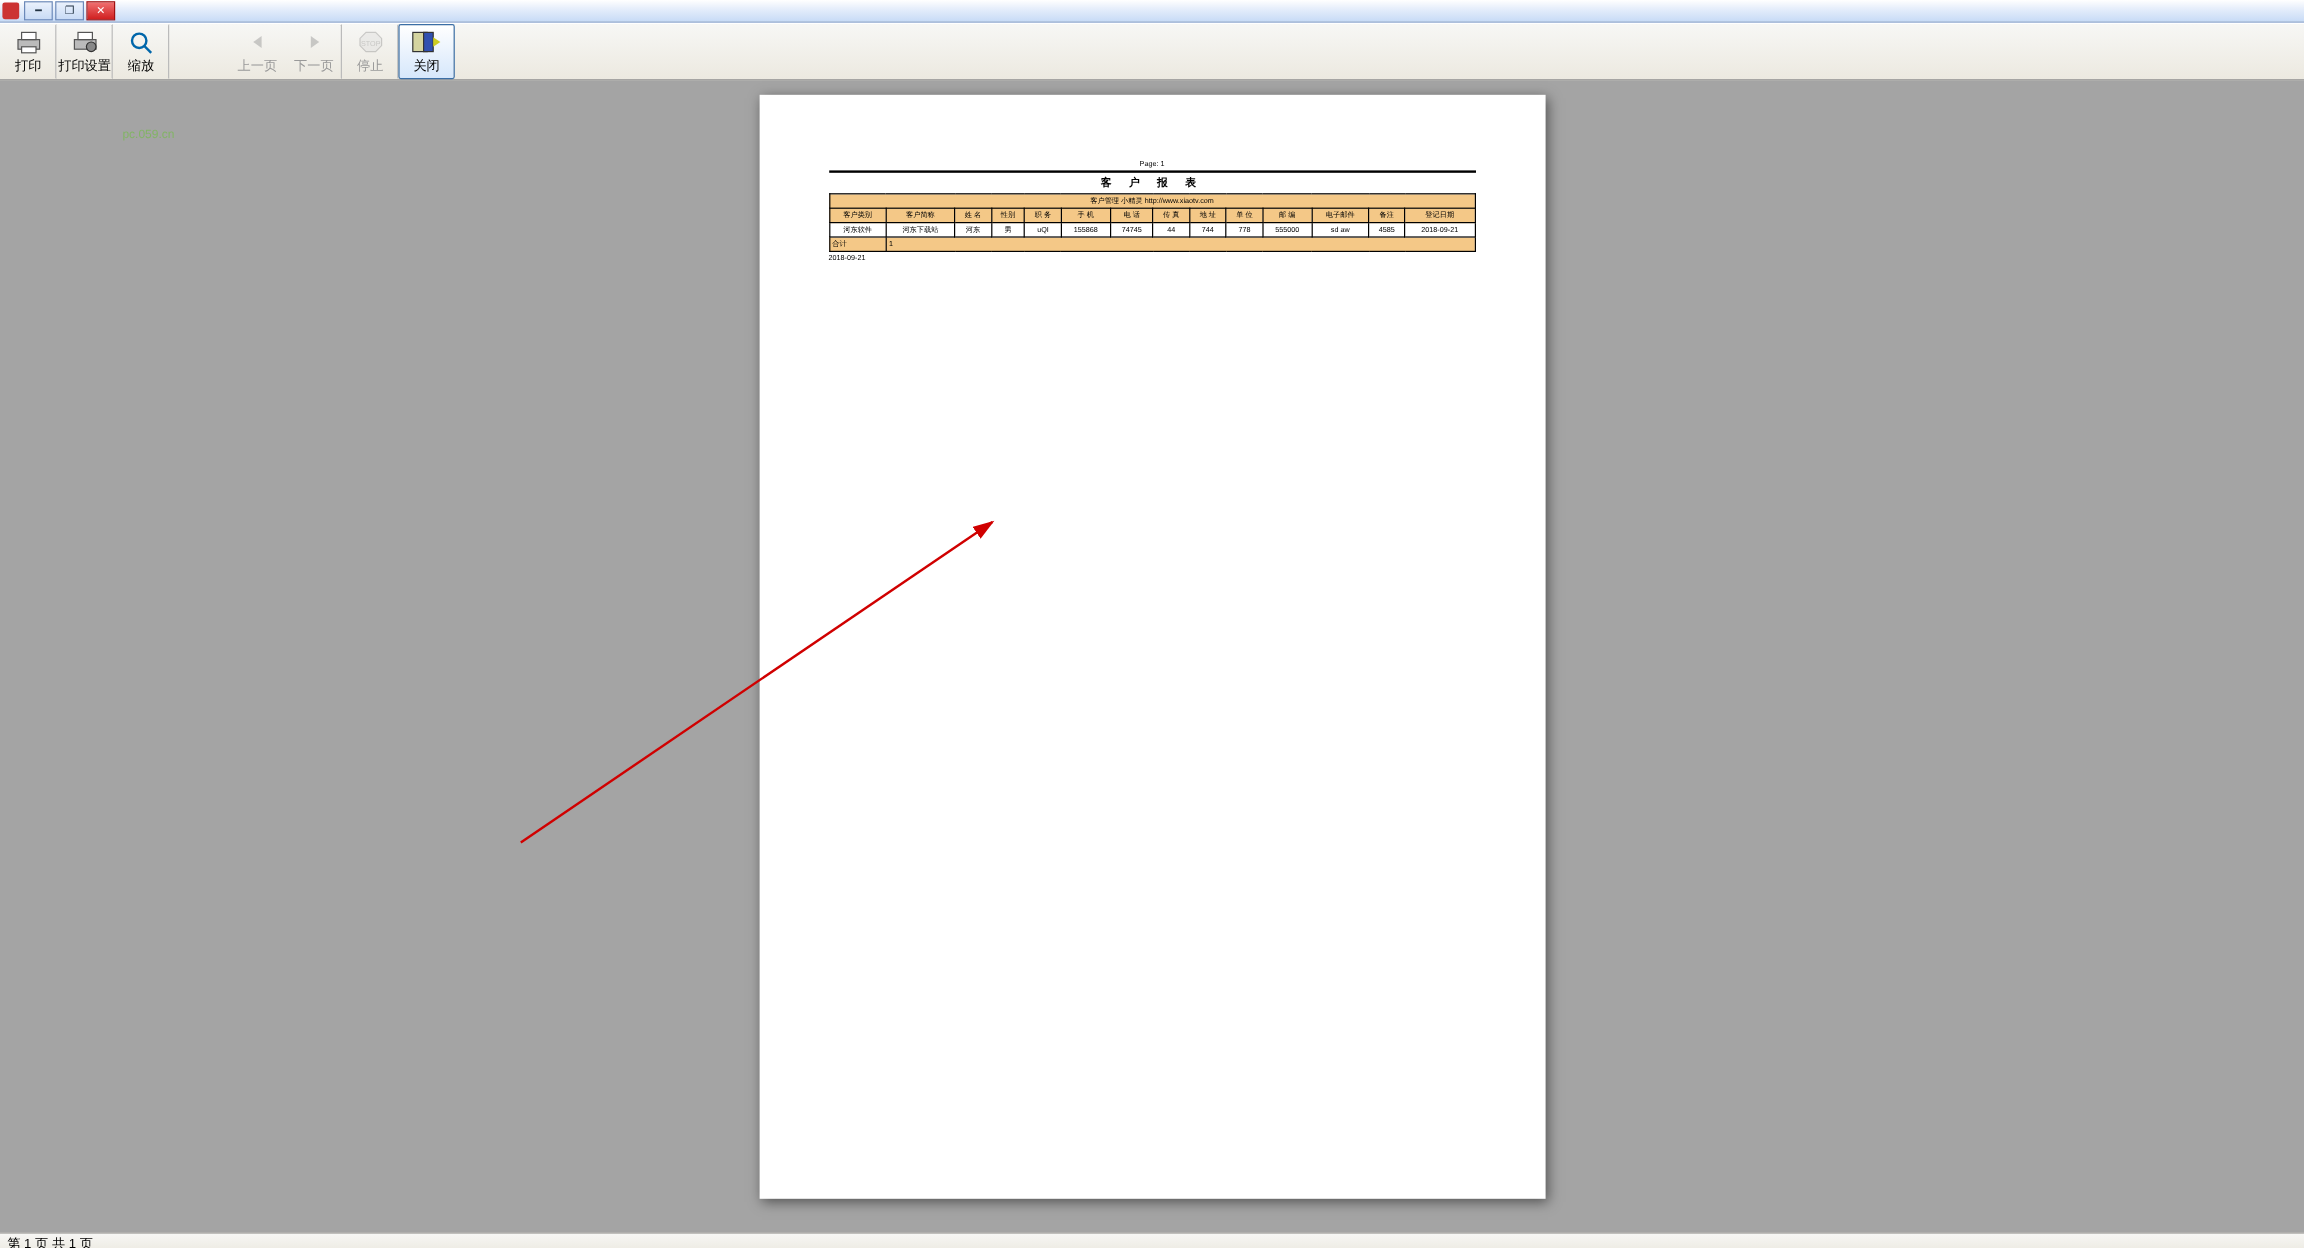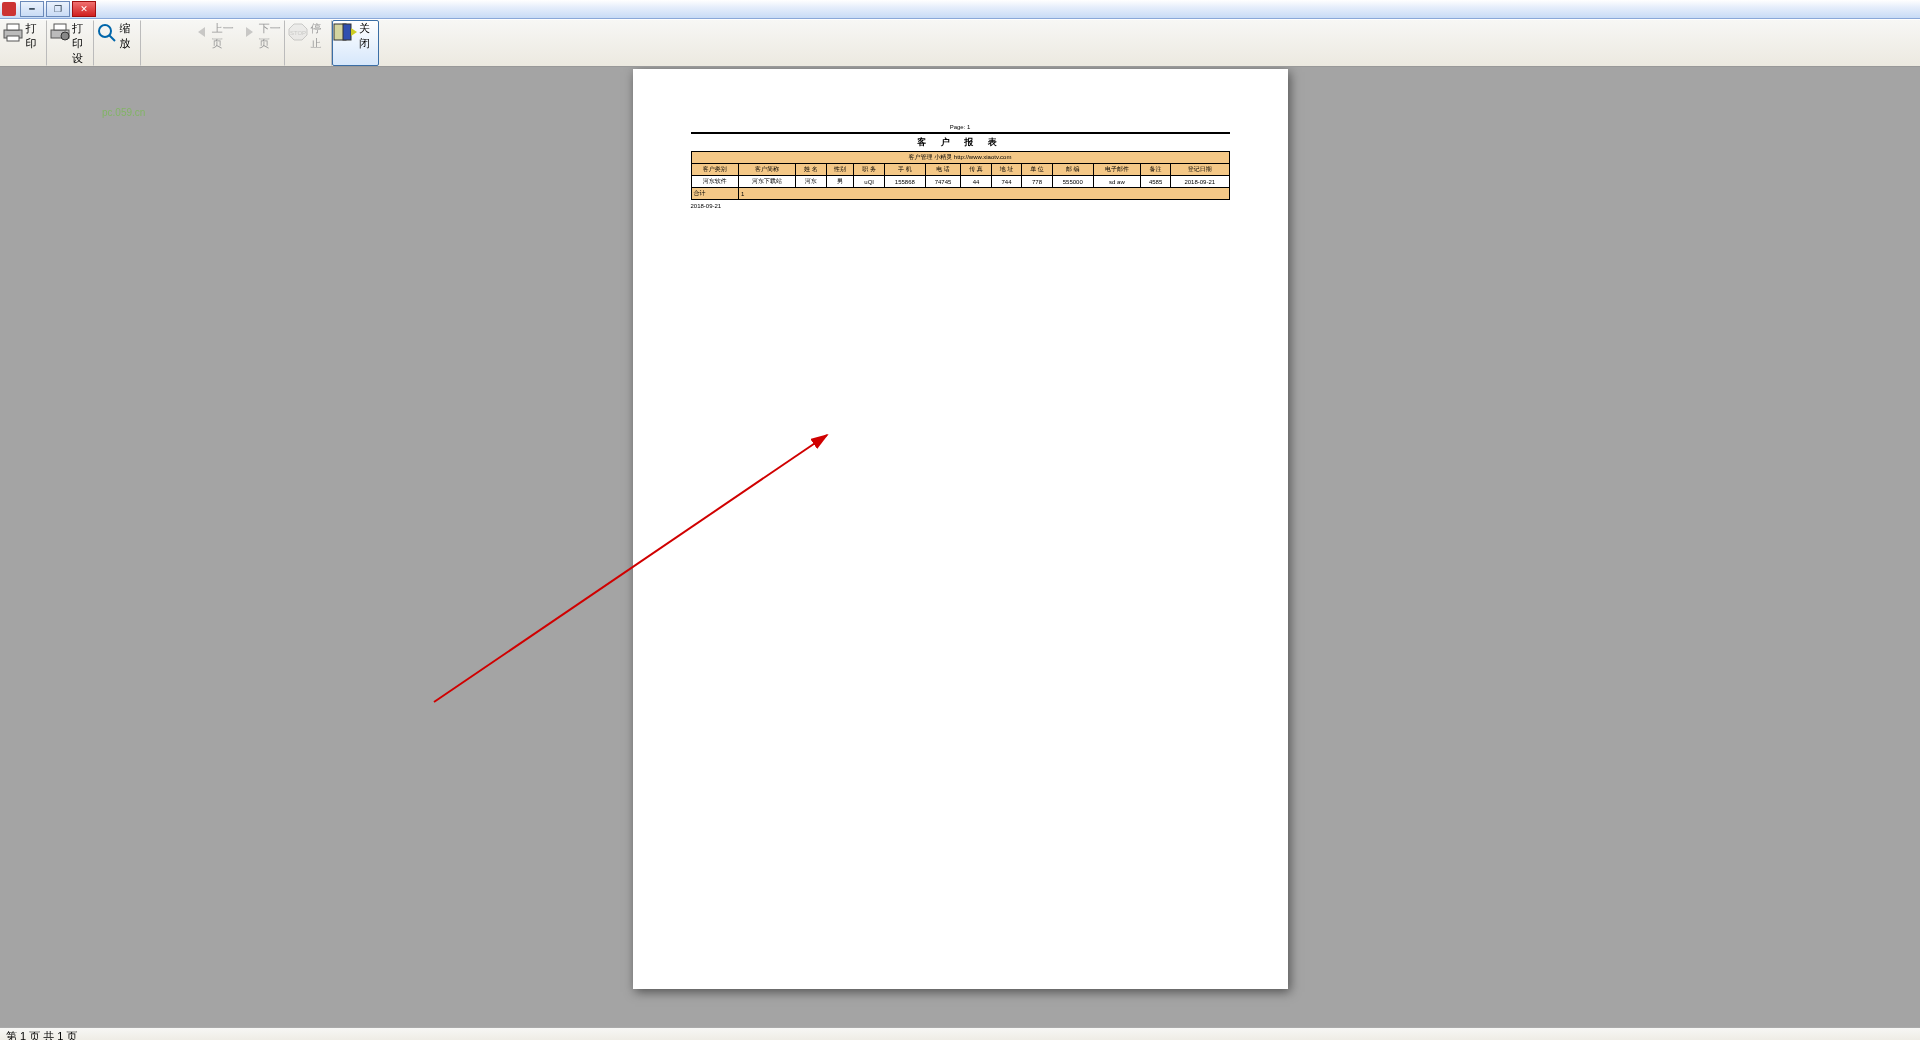--- a/index.html
+++ b/index.html
@@ -3,30 +3,30 @@
 <meta charset="utf-8">
 <style>
   html,body{margin:0;padding:0;font-family:"Microsoft YaHei","SimSun",sans-serif;background:#d4d0c8;width:1920px;height:1040px;overflow:hidden;font-size:12px;color:#000}
   .titlebar{height:18px;background:linear-gradient(#fff,#e6eefb 40%,#c7dbf6);display:flex;align-items:center;padding:0 2px;border-bottom:1px solid #8aa8d8}
   .titlebar .ico{width:14px;height:14px;margin-right:4px;background:#c33;border-radius:2px}
   .titlebar .t{flex:1;font-size:12px;color:#222}
   .winbtns{display:flex;gap:2px}
   .winbtn{width:22px;height:14px;border:1px solid #6b89b9;background:linear-gradient(#eaf1fc,#c9dbf5);display:flex;align-items:center;justify-content:center;font-size:9px;color:#234}
   .winbtn.close{background:linear-gradient(#f07070,#d02020);color:#fff;border-color:#a01010}
   .toolbar{height:46px;background:linear-gradient(#f7f7f5,#ece9e0);border-bottom:1px solid #999;display:flex;align-items:center;padding:0;border-top:1px solid #fff}
-  .tbtn{width:45px;height:44px;border:1px solid transparent;display:flex;flex-direction:row;align-items:flex-start;justify-content:center;font-size:11px;color:#000;cursor:default}
+  .tbtn{width:45px;height:44px;border:1px solid transparent;display:flex;flex-direction:column;align-items:center;justify-content:center;font-size:11px;color:#000;cursor:default}
   .tbtn .glyph{width:26px;height:22px;display:flex;align-items:center;justify-content:center;margin-bottom:1px}
   .tbtn.sep{border-right:1px solid #bbb}
   .tbtn.disabled .glyph{opacity:.4}
   .tbtn.disabled .lbl{color:#999}
   .tbtn.highlight{border:1px solid #3b6ea5;background:linear-gradient(#fff,#d6e7fb);border-radius:2px}
   .viewport{height:960px;background:#a4a4a4;overflow:auto;position:relative}
   .wm{position:absolute;left:8px;top:18px;font-size:34px;font-weight:bold;color:#3aa7ef;opacity:.55;letter-spacing:2px;pointer-events:none}
   .wm2{position:absolute;left:102px;top:40px;font-size:10px;color:#6cbf3b;opacity:.6;pointer-events:none}
-  .page{width:655px;height:920px;margin:2px auto 0;background:#fff;box-shadow:2px 3px 10px rgba(0,0,0,.5);position:relative;padding:55px 58px 5px;box-sizing:border-box}
+  .page{width:655px;height:920px;margin:12px auto 0;background:#fff;box-shadow:2px 3px 10px rgba(0,0,0,.5);position:relative;padding:55px 58px 5px;box-sizing:border-box}
   .pnum{font-size:6px;text-align:center;margin-bottom:2px}
   .hr1{border-top:2px solid #000;margin-bottom:2px}
   .rtitle{font-size:9px;font-weight:bold;text-align:center;letter-spacing:6px;margin-bottom:2px}
   table.rep{width:100%;border-collapse:collapse;font-size:6px}
   table.rep td,table.rep th{border:1px solid #000;padding:1px 2px;text-align:center;white-space:nowrap;font-weight:normal}
   table.rep tr.hd td{background:#f4c887}
   table.rep tr.tot td{background:#f4c887;text-align:left}
   table.rep td.caption{background:#f4c887;padding:1px 0}
   .fdate{font-size:6px;margin-top:3px}
   .arrow{position:absolute;left:432px;top:360px;pointer-events:none}

